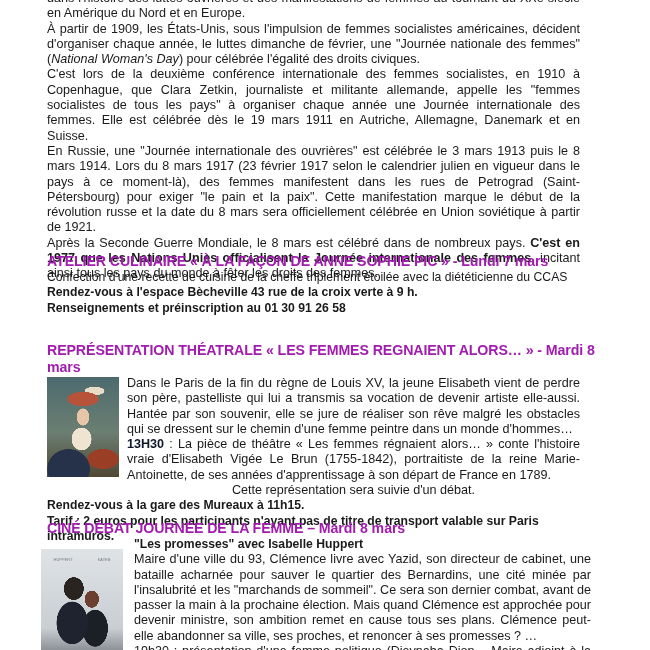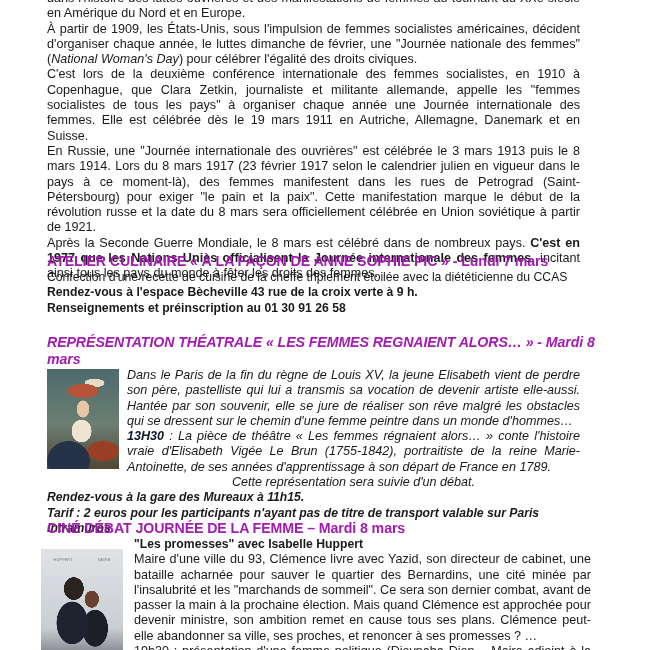--- a/index.html
+++ b/index.html
@@ -5,21 +5,21 @@
   html, body { margin:0; padding:0; background:#ffffff; }
   body { width:650px; height:650px; overflow:hidden; position:relative;
          font-family:"Liberation Sans", sans-serif; color:#1a1a1a; }
   .page { position:absolute; left:47px; top:-9px; width:533px; }
   .p { font-size:12.6px; line-height:15.3px; text-align:justify; margin:0; }
   .b { font-weight:bold; }
   .i { font-style:italic; }
   .h { color:#a21caf; font-weight:bold; font-size:14.2px; line-height:17px; margin:0; letter-spacing:-0.1px; }
   .pink { color:#0f172a; font-weight:bold; }
   .sec1 { position:absolute; top:253px; left:47px; width:533px; }
-  .sec2 { position:absolute; top:334px; left:47px; width:560px;font-style:italic; }
+  .sec2 { position:absolute; top:342px; left:47px; width:560px; }
   .sec3 { position:absolute; top:520px; left:47px; width:560px; }
   .small { font-size:12.2px; line-height:15.3px; margin:0; }
   .row { display:flex; }
   .portrait { width:72px; height:100px; margin-right:8px; margin-top:1px; flex:none;
     background:
       radial-gradient(ellipse 22px 10px at 50% 22%, #b6533a 0 70%, transparent 72%),
       radial-gradient(ellipse 14px 6px at 66% 14%, #e8dcc6 0 70%, transparent 72%),
       radial-gradient(ellipse 9px 12px at 50% 40%, #e7c6a8 0 70%, transparent 72%),
       radial-gradient(ellipse 14px 16px at 48% 62%, #efe3d1 0 70%, transparent 72%),
       radial-gradient(ellipse 30px 28px at 30% 92%, #25324a 0 70%, transparent 72%),
@@ -38,21 +38,21 @@
   .poster .names { position:absolute; top:8px; left:0; right:0; display:flex; justify-content:space-around;
     font-size:4px; color:#7a7f86; }
   .col { width:453px; }
   .col3 { width:457px; }
 </style>
 </head>
 <body>
 
 <div class="page">
   <p class="p"><span>dans l'histoire des luttes ouvrières et des manifestations de femmes au tournant du XXe siècle en Amérique du Nord et en Europe.</span></p>
-  <p class="p"><span>À partir de 1909, les États-Unis, sous l'impulsion de femmes socialistes américaines, décident d'organiser chaque année, le luttes dimanche de février, une "Journée nationale des femmes" (</span><span class="i">National Woman's Day</span><span>) pour célébrer l'égalité des droits civiques.</span></p>
+  <p class="p"><span>À partir de 1909, les États-Unis, sous l'impulsion de femmes socialistes américaines, décident d'organiser chaque année, le luttes dimanche de février, une "Journée nationale des femmes" (</span><span class="i">National Woman's Day</span><span>) pour célébrée l'égalité des droits civiques.</span></p>
   <p class="p"><span>C'est lors de la deuxième conférence internationale des femmes socialistes, en 1910 à Copenhague, que Clara Zetkin, journaliste et militante allemande, appelle les "femmes socialistes de tous les pays" à organiser chaque année une Journée internationale des femmes. Elle est célébrée dès le 19 mars 1911 en Autriche, Allemagne, Danemark et en Suisse.</span></p>
   <p class="p"><span>En Russie, une "Journée internationale des ouvrières" est célébrée le 3 mars 1913 puis le 8 mars 1914. Lors du 8 mars 1917 (23 février 1917 selon le calendrier julien en vigueur dans le pays à ce moment-là), des femmes manifestent dans les rues de Petrograd (Saint-Pétersbourg) pour exiger "le pain et la paix". Cette manifestation marque le début de la révolution russe et la date du 8 mars sera officiellement célébrée en Union soviétique à partir de 1921.</span></p>
   <p class="p"><span>Après la Seconde Guerre Mondiale, le 8 mars est célébré dans de nombreux pays. </span><span class="b">C'est en 1977 que les Nations Unies officialisent la Journée internationale des femmes</span><span>, incitant ainsi tous les pays du monde à fêter les droits des femmes.</span></p>
 </div>
 
 <section class="sec1">
   <h2 class="h">ATELIER CULINAIRE « À LA FAÇON DE ANNE SOPHIE PIC » - Lundi 7 mars</h2>
   <p class="small">Confection d'une recette de cuisine de la cheffe triplement étoilée avec la diététicienne du CCAS</p>
   <p class="small b">Rendez-vous à l'espace Bècheville 43 rue de la croix verte à 9 h.</p>
   <p class="small b">Renseignements et préinscription au 01 30 91 26 58</p>

